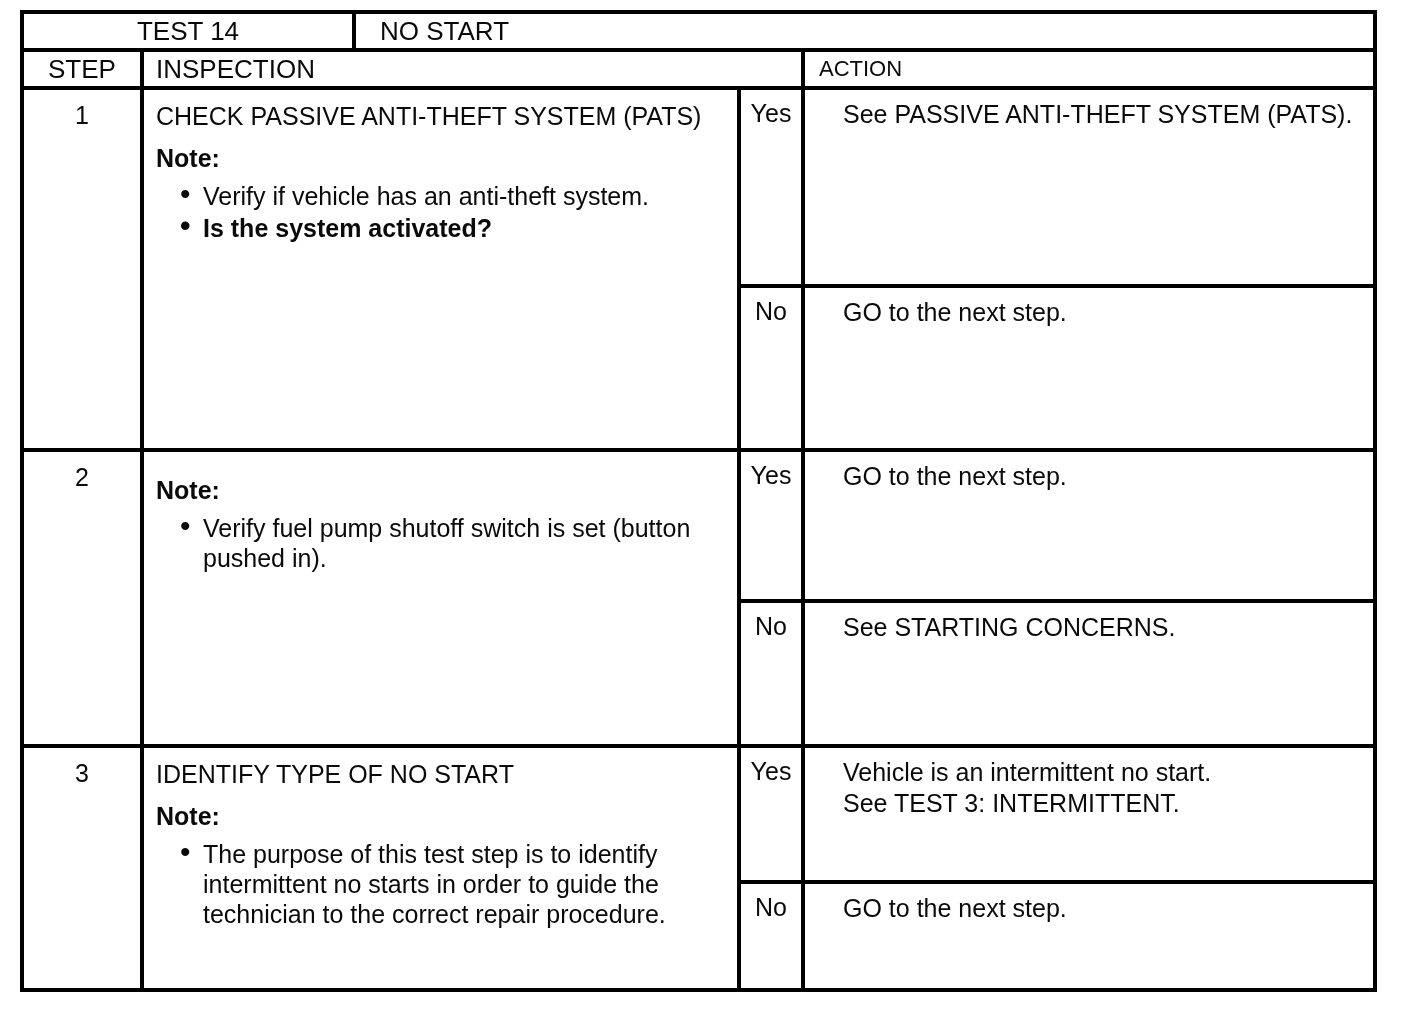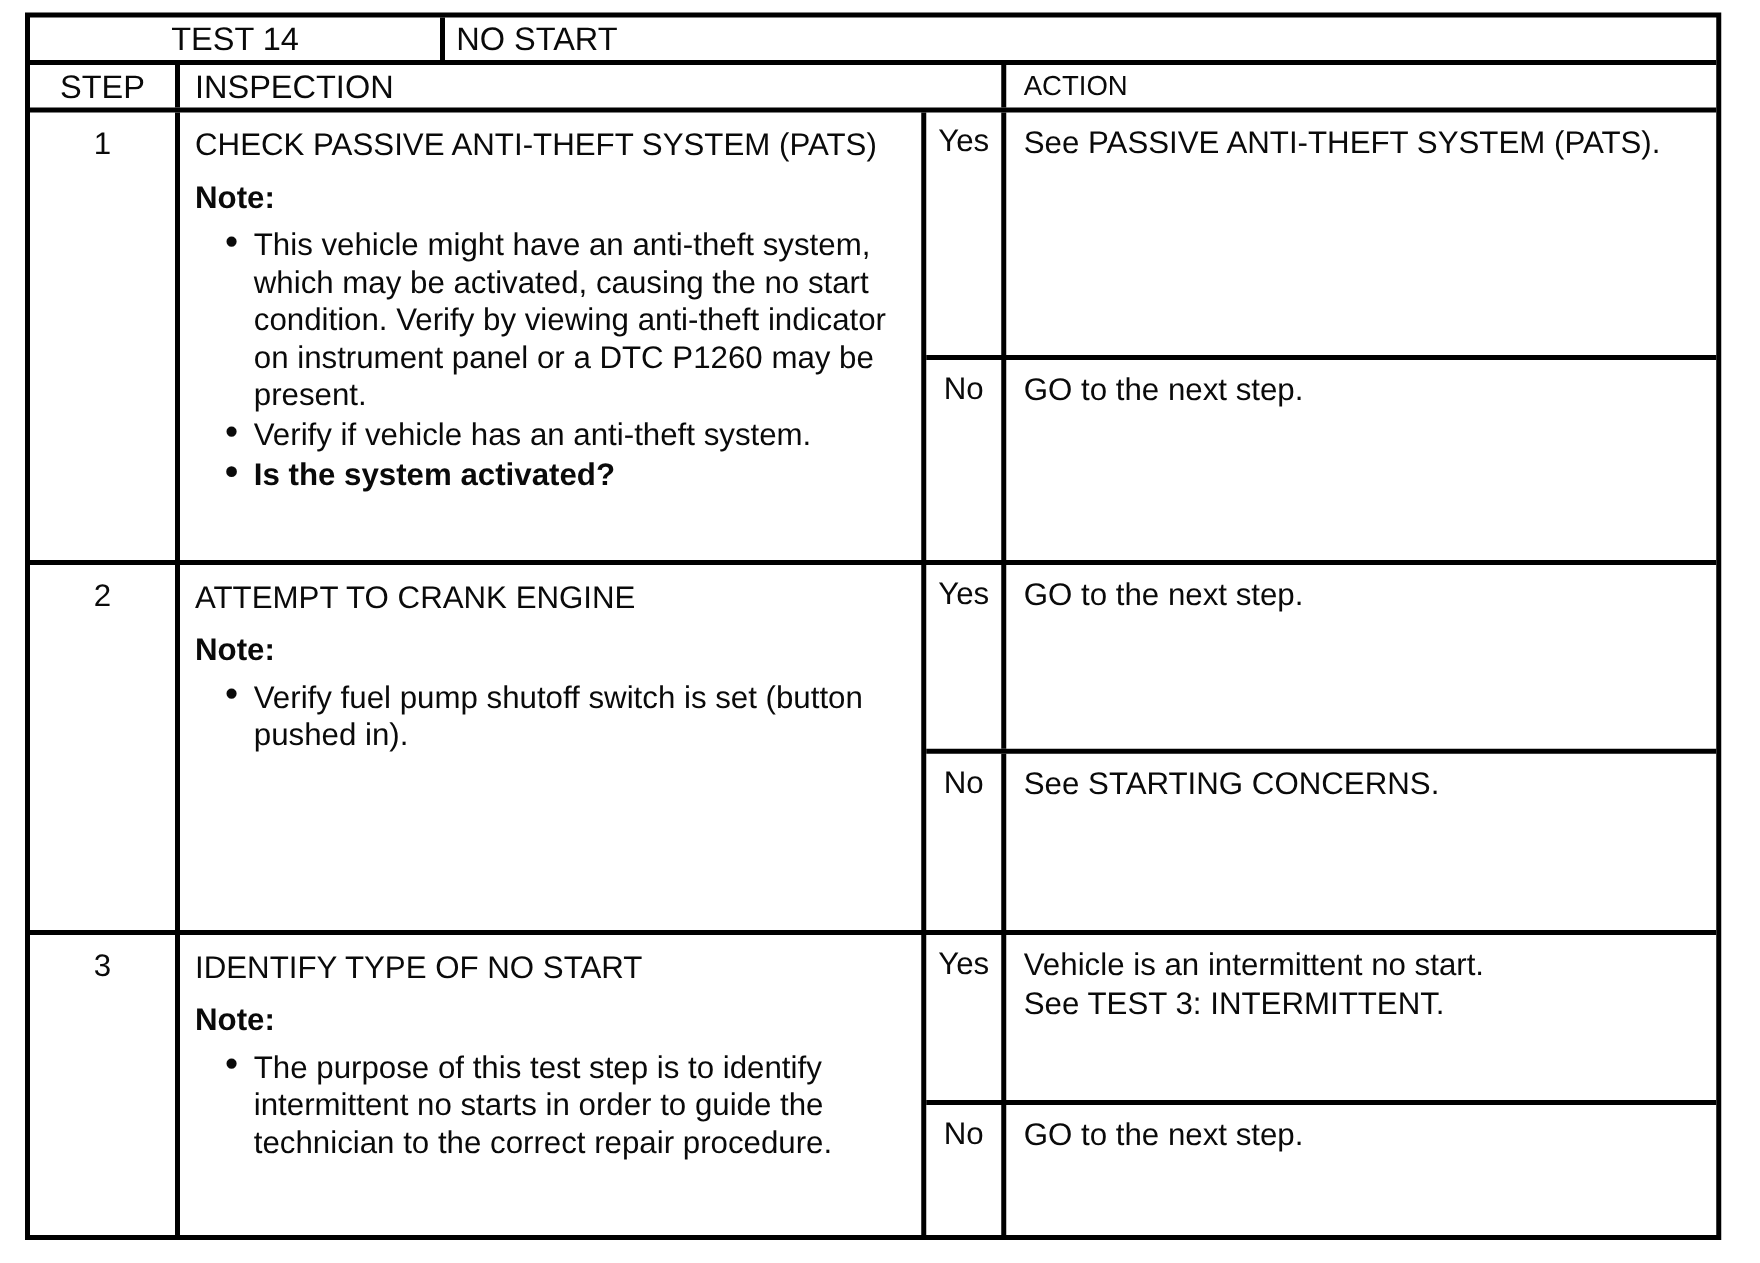--- a/index.html
+++ b/index.html
@@ -30,21 +30,21 @@
   }
   .title-id-cell{
     width:332px;flex:0 0 332px;
     border-right:4px solid #000;
     display:flex;align-items:center;justify-content:center;
     font-size:26px;
   }
   .title-name-cell{
     flex:1;
     display:flex;align-items:center;
-    padding-left:9px;
+    padding-left:24px;
     font-size:26px;
   }
 
   
   .header-row{
     display:flex;flex-direction:row;
     height:38px;flex:0 0 38px;
     border-bottom:4px solid #000;
   }
   .h-step{
@@ -119,20 +119,21 @@
     border-right:4px solid #000;
     text-align:center;
     padding-top:9px;
     font-size:25px;
   }
   .action-cell{
     flex:1;
     padding:9px 12px 8px 14px;
     font-size:25px;line-height:31px;
     white-space:pre-line;
+    margin-left:24px;
   }
 </style>
 </head>
 <body>
 
 <div class="page">
   <div class="dtable">
 
     <div class="title-row">
       <div class="title-id-cell">TEST 14</div>
@@ -143,40 +144,38 @@
       <div class="h-step">STEP</div>
       <div class="h-insp">INSPECTION</div>
       <div class="h-action">ACTION</div>
     </div>
 
     <div class="step-row first" style="flex:0 0 358px;">
       <div class="step-cell">1</div>
       <div class="insp-cell">
         <div class="insp-title">CHECK PASSIVE ANTI-THEFT SYSTEM (PATS)</div>
         <div class="note b">Note:</div>
-        <div class="bullet">This vehicle might have an anti-theft system, which may be activated, causing the no start condition. Verify by viewing anti-theft indicator on instrument panel or a DTC P1260 may be present.</div>
         <div class="bullet">Verify if vehicle has an anti-theft system.</div>
         <div class="bullet b">Is the system activated?</div>
       </div>
       <div class="decision-col">
         <div class="decision-row" style="flex:0 0 194px;">
           <div class="yn-cell">Yes</div>
           <div class="action-cell">See PASSIVE ANTI-THEFT SYSTEM (PATS).</div>
         </div>
         <div class="decision-row no-row">
           <div class="yn-cell">No</div>
           <div class="action-cell">GO to the next step.</div>
         </div>
       </div>
     </div>
 
     <div class="step-row" style="flex:0 0 296px;">
       <div class="step-cell">2</div>
       <div class="insp-cell">
-        <div class="insp-title">ATTEMPT TO CRANK ENGINE</div>
         <div class="note b">Note:</div>
         <div class="bullet">Verify fuel pump shutoff switch is set (button pushed in).</div>
       </div>
       <div class="decision-col">
         <div class="decision-row" style="flex:0 0 147px;">
           <div class="yn-cell">Yes</div>
           <div class="action-cell">GO to the next step.</div>
         </div>
         <div class="decision-row no-row">
           <div class="yn-cell">No</div>

